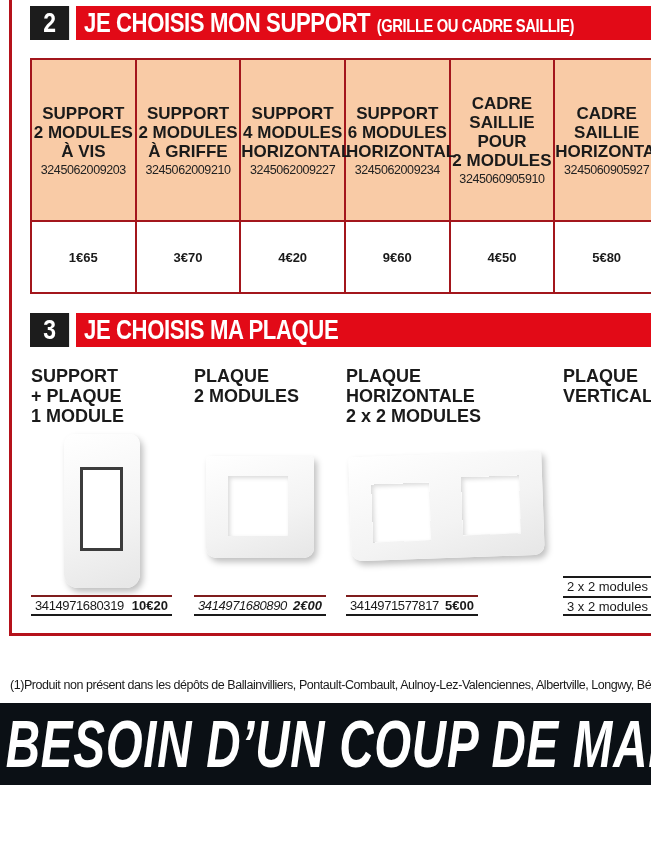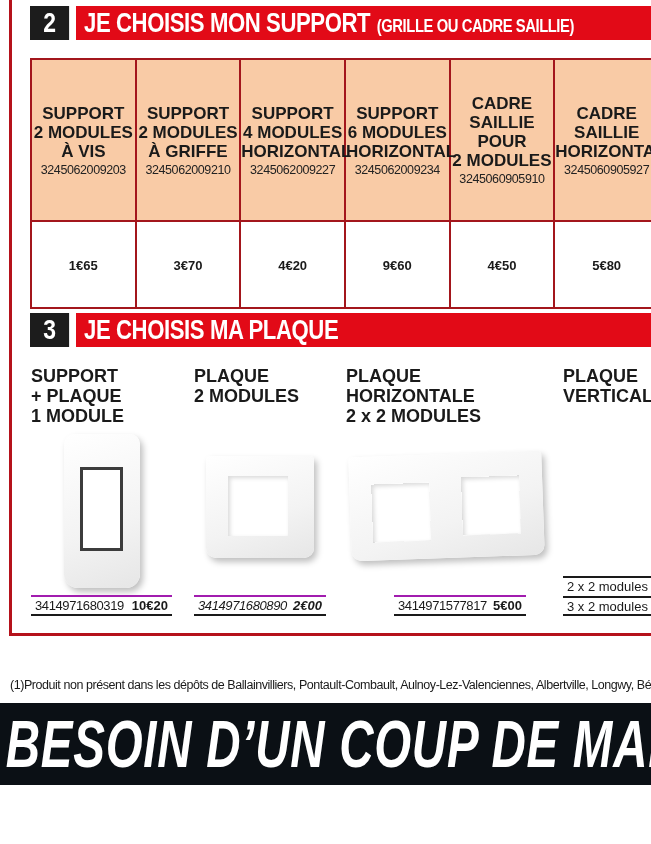--- a/index.html
+++ b/index.html
@@ -39,40 +39,40 @@
     position: absolute; left: 30px; top: 58px; width: 630px;
     border-collapse: collapse; table-layout: fixed;
   }
   .support-table td {
     border: 2px solid #a3161c; text-align: center; vertical-align: middle;
   }
   .support-table tr.head td {
     background: #f9cba6; height: 162px;
   }
   .support-table tr.price td {
-    background: #fff; height: 87px;
+    background: #fff; height: 72px;
   }
   .cell-title {
     font-weight: bold; font-size: 17px; line-height: 19px; color: #1a1a1a;
     display: block;
   }
   .cell-code {
     font-size: 12.5px; color: #222; display: block; margin-top: 2px; letter-spacing: -0.4px;
   }
   .cell-price {
     font-weight: bold; font-size: 13px; color: #1a1a1a;
   }
 
   
   .plaque-title {
     position: absolute; font-weight: bold; font-size: 18px; line-height: 20px; color: #1a1a1a;
     white-space: pre-line;
   }
   .ref-line {
-    position: absolute; height: 21px; border-top: 2px solid #a21caf; border-bottom: 2px solid #1a1a1a;
+    position: absolute; height: 21px; border-top: 2px solid #7f1d1d; border-bottom: 2px solid #1a1a1a;
     display: flex; justify-content: space-between; align-items: center;
     font-size: 13px; padding: 0 4px; color: #1a1a1a;
   }
   .ref-line .code { letter-spacing: -0.4px; }
   .ref-line .price { font-weight: bold; text-align: center; }
   .mod-list {
     position: absolute; left: 563px; top: 576px; width: 100px;
   }
   .mod-list div {
     font-size: 13px; height: 20px; line-height: 18px; border-top: 2px solid #1a1a1a; padding-left: 4px; color: #1a1a1a;
@@ -199,21 +199,21 @@
 </div>
 
 <div class="ref-line" style="left:31px; top:595px; width:141px;">
   <span class="code">3414971680319</span>
   <span class="price">10€20</span>
 </div>
 <div class="ref-line" style="left:194px; top:595px; width:132px;font-style:italic;">
   <span class="code">3414971680890</span>
   <span class="price">2€00</span>
 </div>
-<div class="ref-line" style="left:346px; top:595px; width:132px;margin-left:48px;">
+<div class="ref-line" style="left:346px; top:595px; width:132px;">
   <span class="code">3414971577817</span>
   <span class="price">5€00</span>
 </div>
 
 <div class="mod-list">
   <div>2 x 2 modules</div>
   <div>3 x 2 modules</div>
 </div>
 
 <div class="footnote">(1)Produit non présent dans les dépôts de Ballainvilliers, Pontault-Combault, Aulnoy-Lez-Valenciennes, Albertville, Longwy, Béthune et</div>

